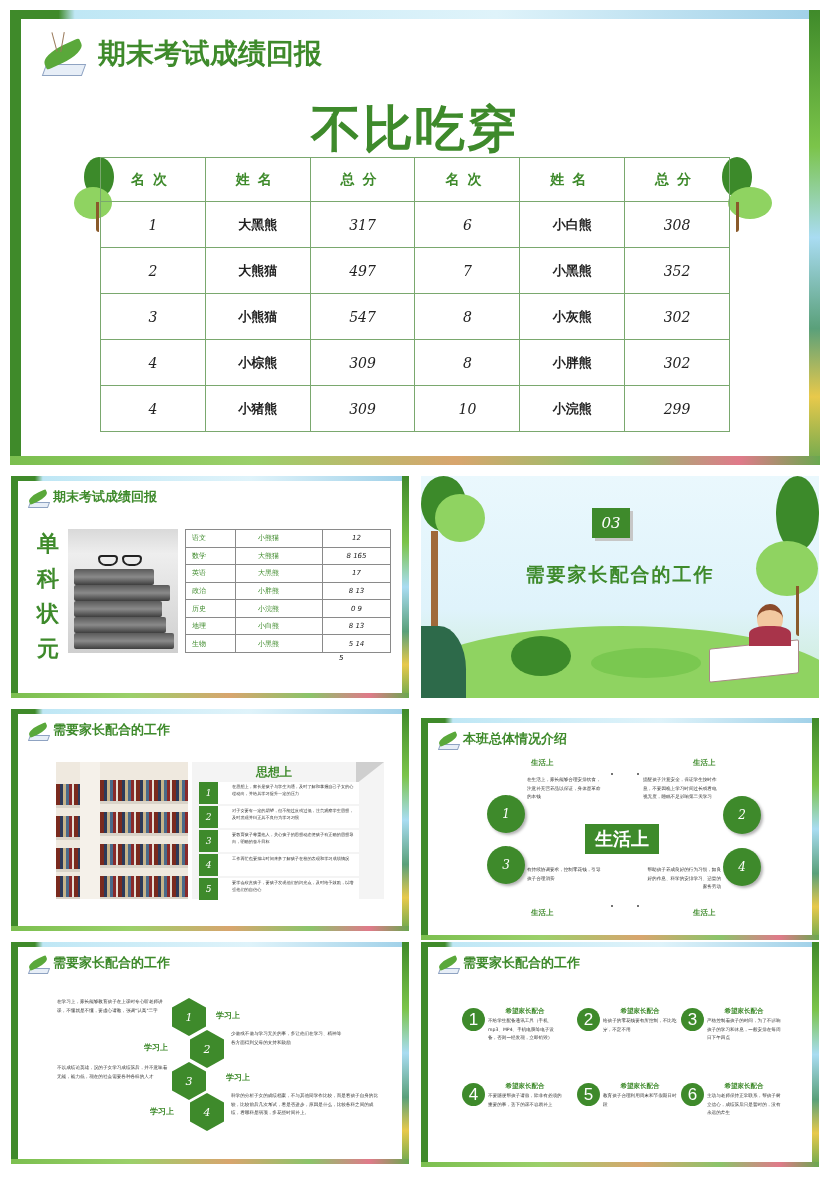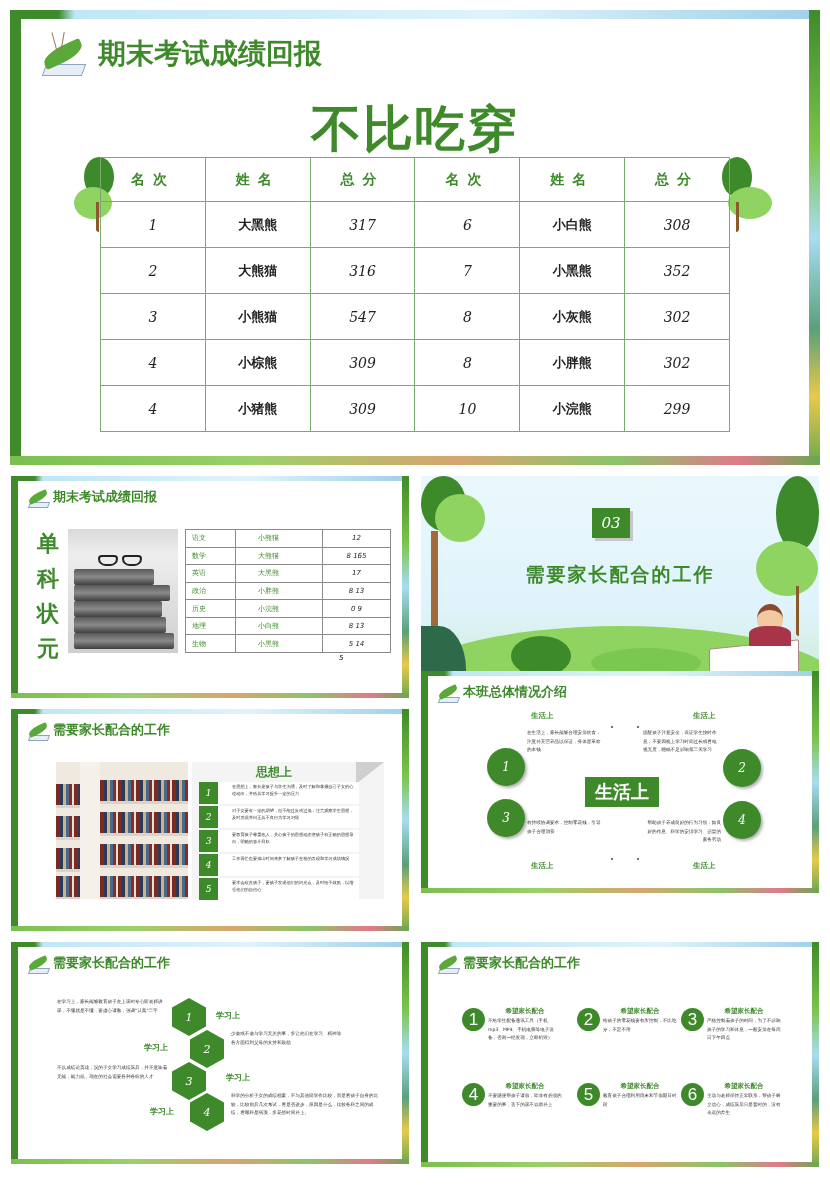--- a/index.html
+++ b/index.html
@@ -44,21 +44,21 @@
   
   .small { width: 398px; height: 222px; }
   .small .tbar { height: 5px; }
   .small .lbar { width: 7px; }
   .small .rbar { width: 7px; }
   .small .bbar { height: 5px; }
   .small .frame { left: 7px; top: 5px; right: 7px; bottom: 5px; }
   #s2 { left: 11px; top: 476px; }
   #s3 { left: 421px; top: 476px; }
   #s4 { left: 11px; top: 709px; }
-  #s5 { left: 421px; top: 671px; }
+  #s5 { left: 421px; top: 718px; }
   #s6 { left: 11px; top: 942px; }
   #s7 { left: 421px; top: 942px; height: 225px; }
 
   
   .vert-title { position: absolute; left: 22px; top: 50px; width: 30px; color: #3e8a2b; font-size: 22px; font-weight: bold; line-height: 35px; text-align: center; }
   .photo-books { position: absolute; left: 57px; top: 53px; width: 110px; height: 124px; background: linear-gradient(180deg,#d9d9d9 0%,#eeeeee 20%,#cfcfcf 100%); overflow: hidden; }
   .photo-books .bk { position: absolute; left: 6px; height: 16px; background: linear-gradient(180deg,#5a5a5a,#8a8a8a 50%,#3e3e3e); border-radius: 2px; }
   .photo-books .gl { position: absolute; left: 30px; top: 26px; width: 48px; height: 12px; }
   .photo-books .gl span { position: absolute; top: 0; width: 20px; height: 11px; border: 2px solid #222; border-radius: 4px 4px 8px 8px; }
   .subj-table { position: absolute; left: 174px; top: 53px; width: 206px; height: 124px; border-collapse: collapse; }
@@ -152,21 +152,21 @@
         <td>1</td>
         <td class="nm">大黑熊</td>
         <td>317</td>
         <td>6</td>
         <td class="nm">小白熊</td>
         <td>308</td>
       </tr>
       <tr>
         <td>2</td>
         <td class="nm">大熊猫</td>
-        <td>316</td>
+        <td>497</td>
         <td>7</td>
         <td class="nm">小黑熊</td>
         <td>352</td>
       </tr>
       <tr>
         <td>3</td>
         <td class="nm">小熊猫</td>
         <td>547</td>
         <td>8</td>
         <td class="nm">小灰熊</td>

